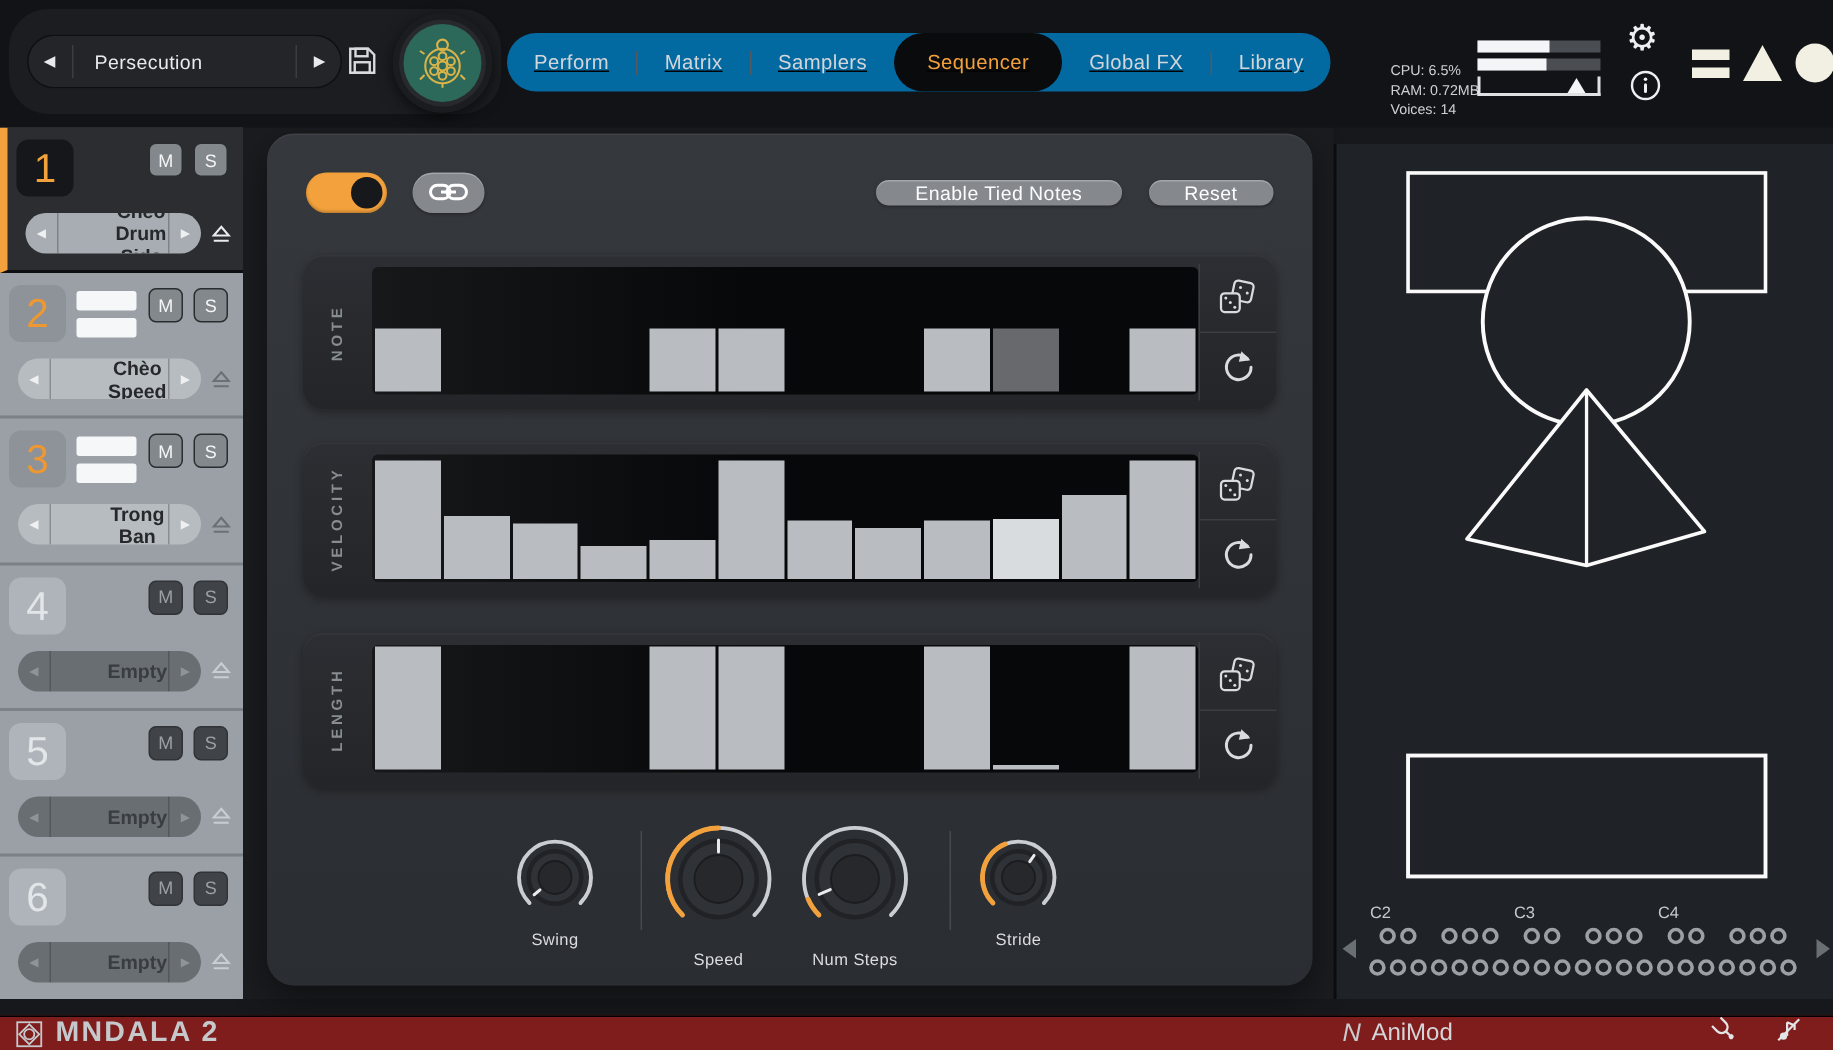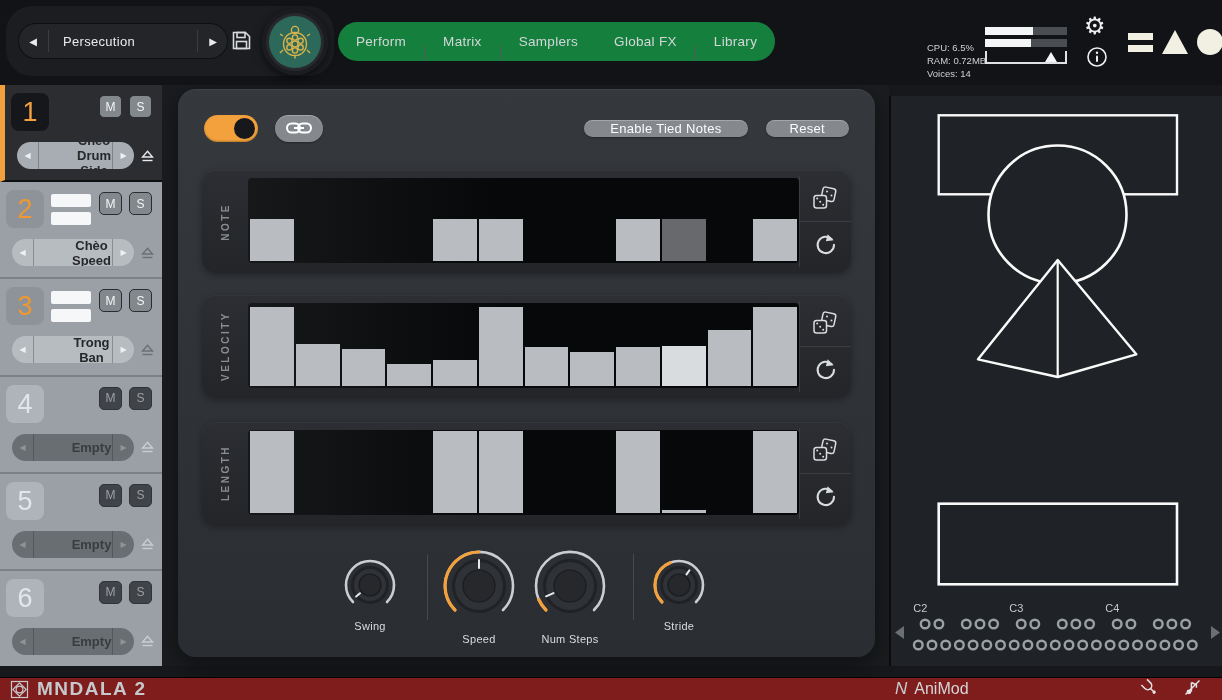--- a/index.html
+++ b/index.html
@@ -14,22 +14,22 @@
     border-radius:18px; display:flex; align-items:center; box-shadow:inset 0 0 0 1px #0e0f11; }
   .preset-arrow { width:30px; text-align:center; color:#e8eaec; font-size:10px; cursor:default; }
   .preset-div { width:1px; height:22px; background:#3a3d41; }
   .preset-name { flex:1; padding-left:14px; color:#e9ebed; font-size:13px; letter-spacing:.3px; }
   .save-btn { position:absolute; left:231px; top:30px; color:#d8dadc; }
   .logo-circle { position:absolute; left:262px; top:9px; width:66px; height:66px; border-radius:50%;
     background:#27292d; box-shadow:0 3px 10px rgba(0,0,0,.6), inset 0 0 0 4px #1a1c1f;
     display:flex; align-items:center; justify-content:center; }
   .logo-inner { width:52px; height:52px; border-radius:50%; background:#2d695a;
     display:flex; align-items:center; justify-content:center; }
-  .tabs { position:absolute; left:338px; top:22px; height:39px; background:#15803d; border-radius:20px;
-    display:inline-flex; align-items:flex-end; overflow:hidden; }
+  .tabs { position:absolute; left:338px; top:22px; height:39px; background:#0369a1; border-radius:20px;
+    display:inline-flex; align-items:center; overflow:hidden;text-decoration:underline; }
   .tab { padding:0 18px; height:100%; display:flex; align-items:center; color:#d4d6d9;
     font-size:13.5px; letter-spacing:.3px; white-space:nowrap; }
   .tab.active { background:#0a0b0d; color:#f2a13c; border-radius:20px; padding:0 22px; }
   .tab-sep { width:1px; height:16px; background:#55585d; }
   .stats { position:absolute; left:905px; top:41px; color:#ced1d4; font-size:9.5px; line-height:13px;margin-left:22px; }
   .meters { position:absolute; left:985px; top:27px; width:82px; }
   .meter-bar { height:8px; background:#4a4d52; margin-bottom:4px; position:relative; }
   .meter-fill { position:absolute; left:0; top:0; bottom:0; background:#f4f5f6; }
   .limiter { position:relative; margin-top:1px; height:13px;
     border-bottom:2px solid #dfe1e3; border-left:2px solid #dfe1e3; border-right:2px solid #dfe1e3; }
@@ -180,20 +180,21 @@
         </svg>
       </div>
     </div>
 
     <div class="tabs">
       <span class="tab">Perform</span>
       <span class="tab-sep"></span>
       <span class="tab">Matrix</span>
       <span class="tab-sep"></span>
       <span class="tab">Samplers</span>
+      <span class="tab active">Sequencer</span>
       <span class="tab">Global FX</span>
       <span class="tab-sep"></span>
       <span class="tab">Library</span>
     </div>
 
     <div class="stats">
       <div>CPU: 6.5%</div>
       <div>RAM: 0.72MB</div>
       <div>Voices: 14</div>
     </div>

